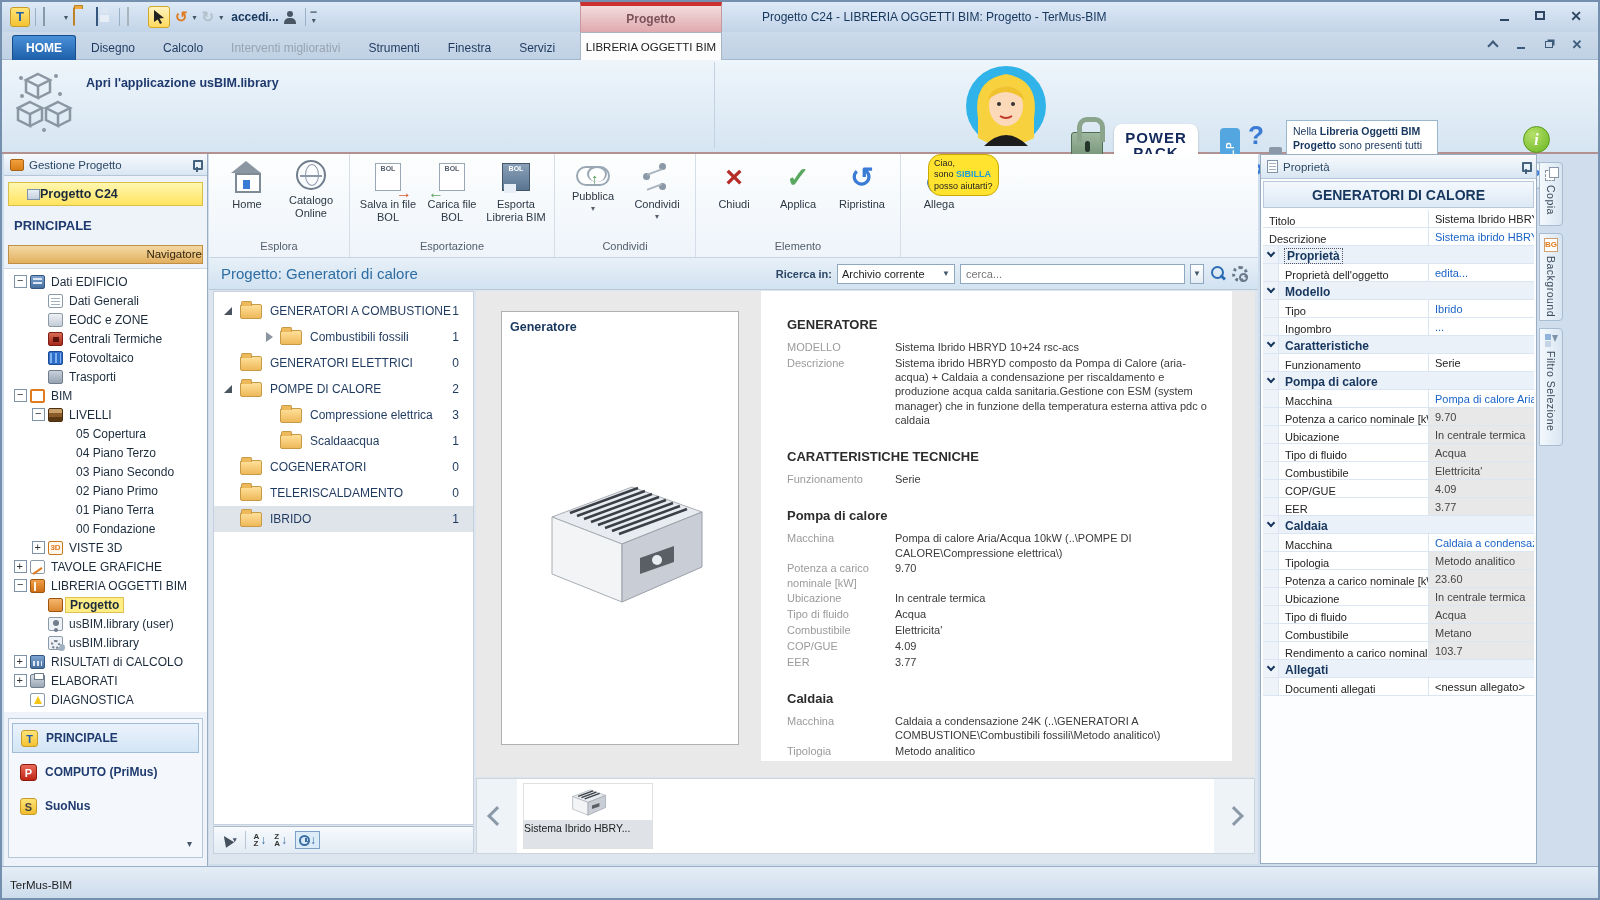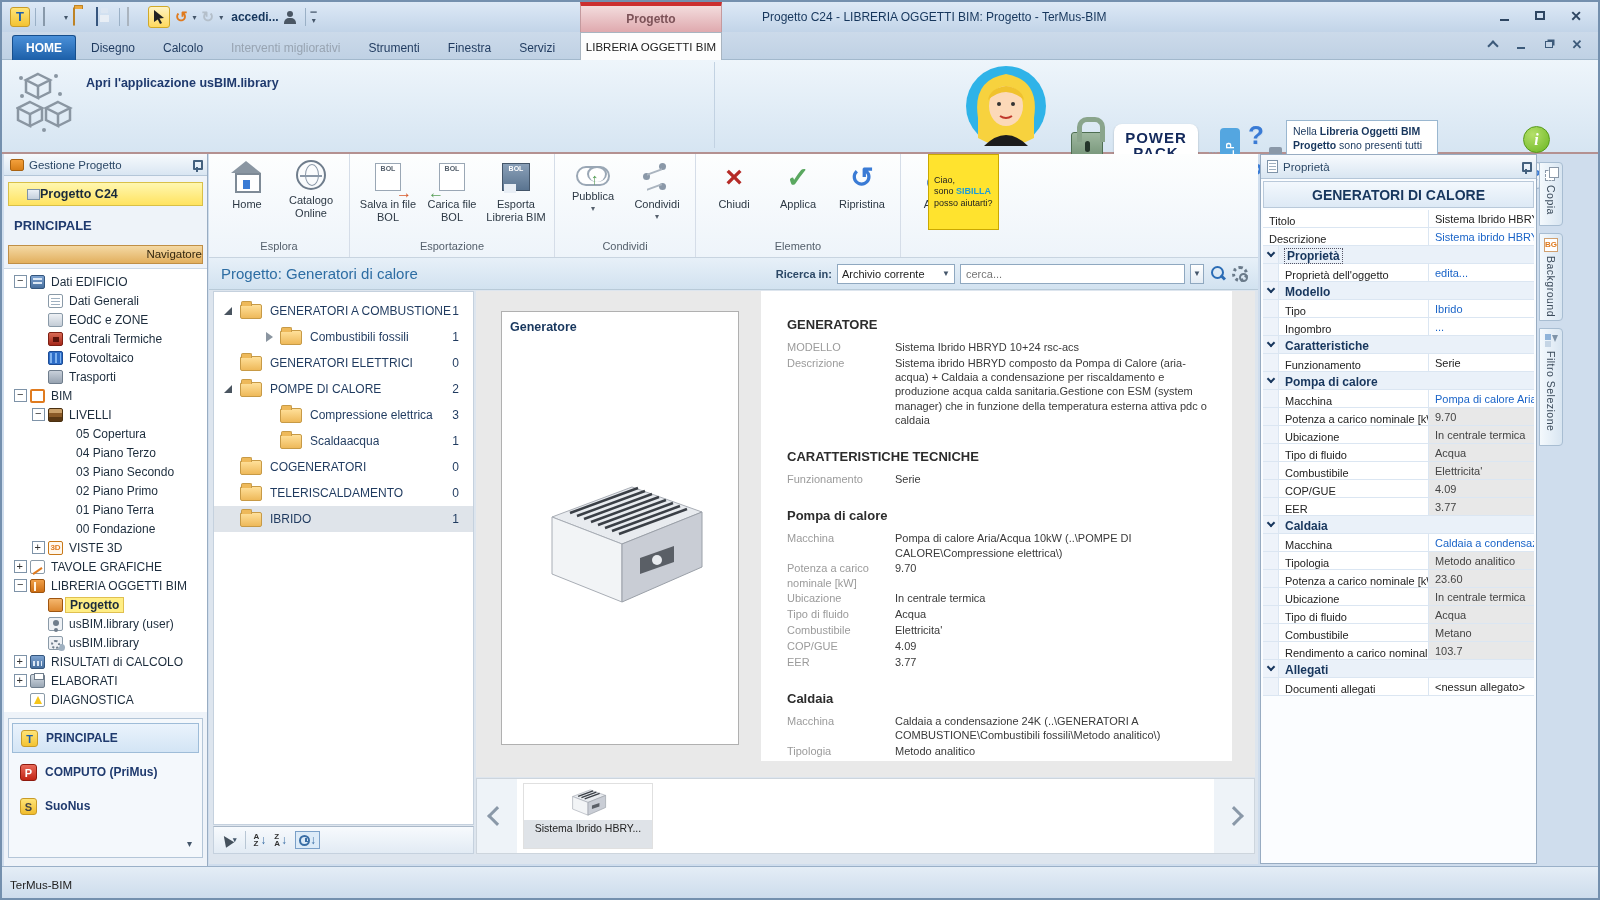--- a/index.html
+++ b/index.html
@@ -50,21 +50,21 @@
 .cb-rest{width:8px;height:7px;border:1.5px solid #3c5a7a;box-shadow:2px -2px 0 -0.5px #3c5a7a}
 .cb-close{font-size:13px;font-weight:bold}
 
 
 .ribbon{position:absolute;left:0;top:58px;right:0;height:94px;background:linear-gradient(#eef5fb,#d6e5f2);border-bottom:2px solid #b49191}
 .launcher{position:absolute;left:14px;top:8px;display:flex;gap:6px;align-items:flex-start}
 .launch-text .lt1{font-size:12.5px;font-weight:bold;color:#1f3a6e;margin-top:8px}
 .launch-text .lt2{font-size:11.5px;color:#44505c;width:230px;margin-top:5px;line-height:1.35}
 .rib-sep{position:absolute;left:712px;top:2px;width:1px;height:86px;background:#c2d2e2}
 .sibilla{position:absolute;left:962px;top:4px;width:84px;height:84px}
-.bubble{position:absolute;left:926px;top:94px;background:#ffe32e;border:1px solid #caa800;border-radius:0;padding:20px 5px;font-size:9px;line-height:1.25;color:#222;z-index:3}
+.bubble{position:absolute;left:926px;top:94px;background:#ffe32e;border:1px solid #caa800;border-radius:13px;padding:3px 5px;font-size:9px;line-height:1.25;color:#222;z-index:3}
 .bubble .sib{color:#1e9cd8;font-weight:bold}
 .lock{position:absolute;left:1069px;top:72px;width:32px;height:30px;background:linear-gradient(#9fb8a0,#6f8f72);border:1px solid #4e6e52;border-radius:3px}
 .lock::before{content:"";position:absolute;left:5px;top:-16px;width:18px;height:20px;border:5px solid #8aa58c;border-bottom:none;border-radius:10px 10px 0 0}
 .lock::after{content:"";position:absolute;left:13px;top:8px;width:5px;height:11px;background:#24352a;border-radius:3px}
 .powerpack{position:absolute;left:1112px;top:64px;width:84px;height:74px;background:#fff;border-radius:8px;box-shadow:0 1px 2px rgba(0,0,0,.25);overflow:hidden;text-align:center}
 .pp1{font-size:15px;font-weight:bold;color:#13295c;letter-spacing:1px;margin-top:6px;line-height:1.0}
 .pp2{font-size:15px;font-weight:bold;color:#13295c;letter-spacing:1px;line-height:1.0}
 .ppmenu{margin-top:5px;background:#76b82a;color:#fff;font-size:16px;height:28px;line-height:26px}
 .grip{position:absolute;left:1208px;top:88px;color:#8fa6bc;font-size:9px;letter-spacing:1px;writing-mode:vertical-rl;line-height:6px}
 .helptab{position:absolute;left:1218px;top:68px;width:20px;height:58px;background:#54a6e0;border-radius:4px;color:#fff;font-size:10px;font-weight:bold;writing-mode:vertical-rl;transform:rotate(180deg);display:flex;align-items:center;justify-content:center;letter-spacing:1px}
@@ -226,21 +226,21 @@
 
 
 .thumbs{position:absolute;left:267px;right:3px;top:624px;height:76px;background:#fff;border:1px solid #cdd5dd;display:flex;align-items:stretch}
 .th-nav{width:40px;background:#eef3f8;display:flex;align-items:center;justify-content:center;flex:none}
 .chev{width:14px;height:14px;border-left:3px solid #8a98a8;border-bottom:3px solid #8a98a8}
 .chev.left{transform:rotate(45deg)}
 .chev.right{transform:rotate(-135deg)}
 .th-strip{flex:1;display:flex;padding:4px 6px;gap:8px}
 .th-card{width:130px;display:flex;flex-direction:column;border:1px solid #e0e0e0;background:#fff}
 .th-img{flex:1;display:flex;align-items:center;justify-content:center}
-.th-label{height:33px;background:#dfe3e8;font-size:10.5px;color:#222;text-align:center;line-height:16px;white-space:nowrap;overflow:hidden}
+.th-label{height:33px;background:#dfe3e8;font-size:10.5px;color:#222;line-height:16px;white-space:nowrap;overflow:hidden}
 
 
 .props{position:absolute;left:1258px;top:152px;width:277px;bottom:34px;background:#fbfdff;border:1px solid #98acc2}
 .pr-titlebar{height:24px;background:linear-gradient(#f7fafd,#d9e6f2);border-bottom:1px solid #b4c6d8;display:flex;align-items:center;padding:0 6px;font-size:11.5px;color:#2c4866;gap:5px}
 .pr-ticon{width:11px;height:13px;background:#fff;border:1px solid #7e93a8;position:relative}
 .pr-ticon::after{content:"";position:absolute;left:1px;top:2px;right:1px;height:8px;background:repeating-linear-gradient(#9fb0c0 0 1px,transparent 1px 3px)}
 .pr-header{height:27px;margin:2px;background:linear-gradient(#f3f8fd,#dde9f5);border:1px solid #b9c9da;display:flex;align-items:center;justify-content:center;font-size:14px;font-weight:bold;color:#17365d}
 .prows{margin:0 2px}
 .prow{display:flex;height:18px;border-bottom:1px solid #dbe6f2;font-size:11px;align-items:stretch;background:#fff}
 .gut{width:16px;flex:none;background:#eef3fa;border-right:1px solid #dbe6f2;display:flex;align-items:center;justify-content:center}

